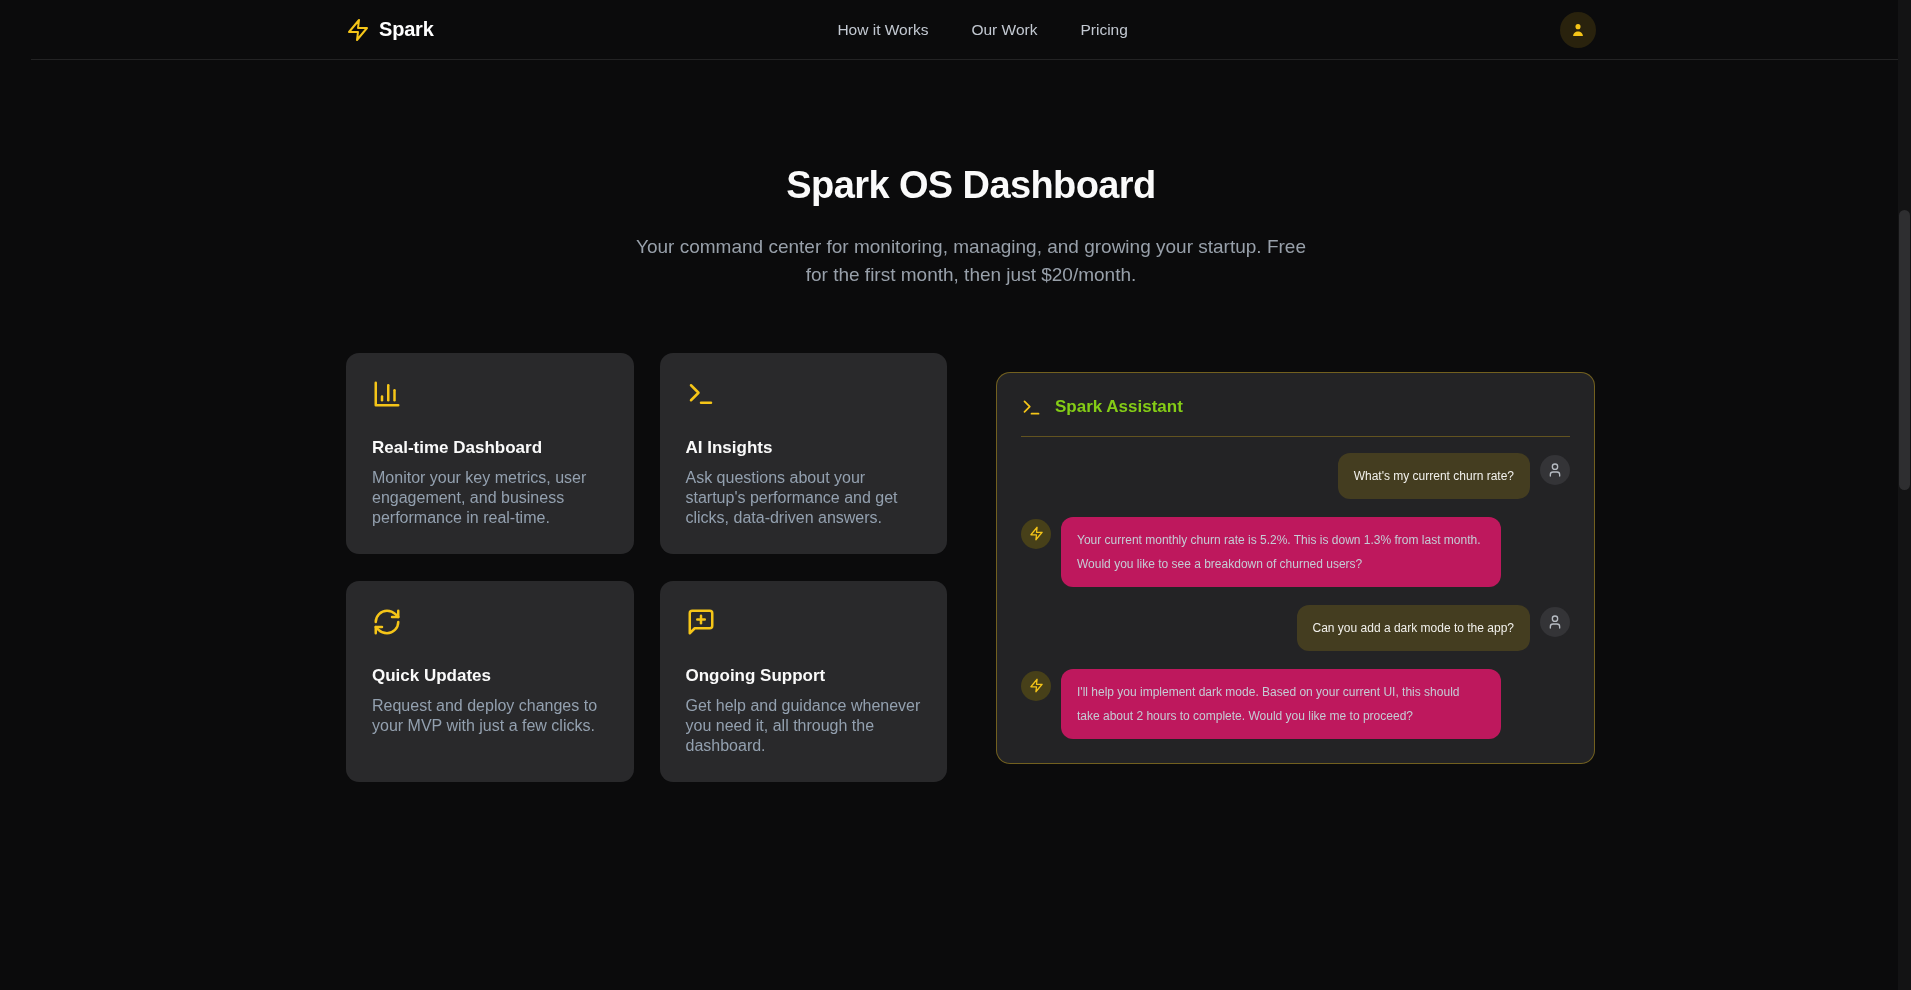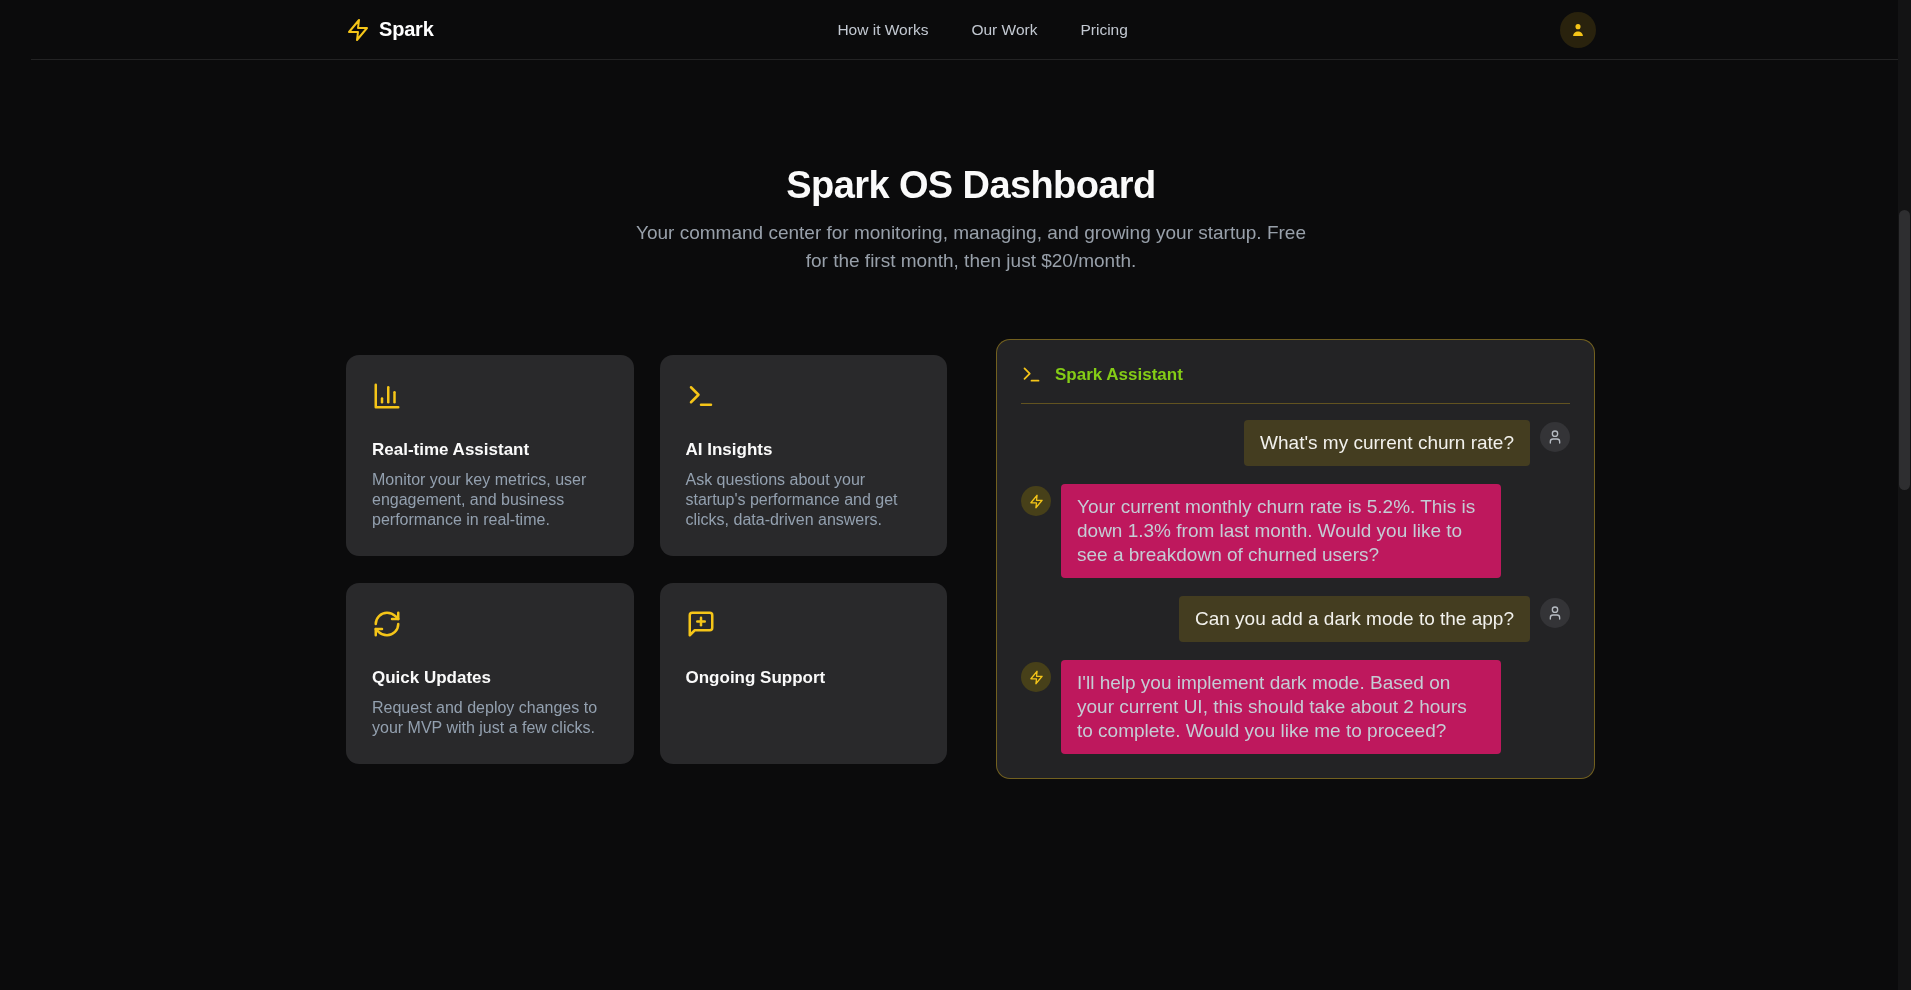--- a/index.html
+++ b/index.html
@@ -37,21 +37,21 @@
     display: flex; align-items: center; justify-content: center;
   }
   .avatar-btn svg { width: 18px; height: 18px; color: #f5c518; }
 
   
   .hero { text-align: center; padding-top: 104px; }
   .hero h1 {
     font-size: 38px; font-weight: 800; letter-spacing: -0.6px; color: #fafafa;
   }
   .hero p {
-    margin: 12px auto 0; max-width: 690px;
+    margin: 26px auto 0; max-width: 690px;
     font-size: 19px; line-height: 28px; color: #98a0aa;
   }
 
   
   .columns {
     width: 1250px; margin: 64px auto 0;
     display: flex; align-items: center; gap: 49px;
   }
 
   
@@ -79,22 +79,22 @@
     display: flex; align-items: center; gap: 13px;
     padding-bottom: 18px;
     border-bottom: 1px solid rgba(245,197,24,0.30);
   }
   .assistant-header svg { width: 21px; height: 21px; color: #f5c518; }
   .assistant-header .title { font-size: 17px; font-weight: 700; color: #84cc16; }
   .messages { margin-top: 16px; display: flex; flex-direction: column; gap: 18px; }
   .msg { display: flex; align-items: flex-start; gap: 10px; }
   .msg.user { justify-content: flex-end; }
   .bubble {
-    border-radius: 4px; padding: 11px 16px;
-    font-size: 19px; line-height: 24px;
+    border-radius: 12px; padding: 11px 16px;
+    font-size: 12px; line-height: 24px;
   }
   .msg.user .bubble { background: #443d20; color: #f2f1ec; }
   .msg.bot .bubble { background: #be185d; color: #c5ccd5; max-width: 440px; }
   .chat-avatar {
     flex: 0 0 auto; width: 30px; height: 30px; border-radius: 50%;
     display: flex; align-items: center; justify-content: center;
     margin-top: 2px;
   }
   .chat-avatar.user-a { background: #343437; color: #b6bbc2; }
   .chat-avatar.user-a svg { width: 16px; height: 16px; }
@@ -147,21 +147,21 @@
 
     <div class="features">
 
       <div class="card">
         <svg class="card-icon" viewBox="0 0 24 24" fill="none" stroke="currentColor" stroke-width="2" stroke-linecap="round" stroke-linejoin="round">
             <path d="M3 3v18h18"></path>
             <path d="M18 17V9"></path>
             <path d="M13 17V5"></path>
             <path d="M8 17v-3"></path>
           </svg>
-        <h3>Real-time Assistant</h3>
+        <h3>Real-time Dashboard</h3>
         <p>Monitor your key metrics, user engagement, and business performance in real-time.</p>
       </div>
 
       <div class="card">
         <svg class="card-icon" viewBox="0 0 24 24" fill="none" stroke="currentColor" stroke-width="2" stroke-linecap="round" stroke-linejoin="round">
             <polyline points="4 17 10 11 4 5"></polyline>
             <line x1="12" y1="19" x2="20" y2="19"></line>
           </svg>
         <h3>AI Insights</h3>
         <p>Ask questions about your startup's performance and get clicks, data-driven answers.</p>
@@ -178,20 +178,21 @@
         <p>Request and deploy changes to your MVP with just a few clicks.</p>
       </div>
 
       <div class="card">
         <svg class="card-icon" viewBox="0 0 24 24" fill="none" stroke="currentColor" stroke-width="2" stroke-linecap="round" stroke-linejoin="round">
             <path d="M21 15a2 2 0 0 1-2 2H7l-4 4V5a2 2 0 0 1 2-2h14a2 2 0 0 1 2 2z"></path>
             <line x1="12" y1="7" x2="12" y2="13"></line>
             <line x1="9" y1="10" x2="15" y2="10"></line>
           </svg>
         <h3>Ongoing Support</h3>
+        <p>Get help and guidance whenever you need it, all through the dashboard.</p>
       </div>
 
     </div>
 
     <div class="assistant">
       <div class="assistant-header">
         <svg viewBox="0 0 24 24" fill="none" stroke="currentColor" stroke-width="2" stroke-linecap="round" stroke-linejoin="round">
             <polyline points="4 17 10 11 4 5"></polyline>
             <line x1="12" y1="19" x2="20" y2="19"></line>
           </svg>

